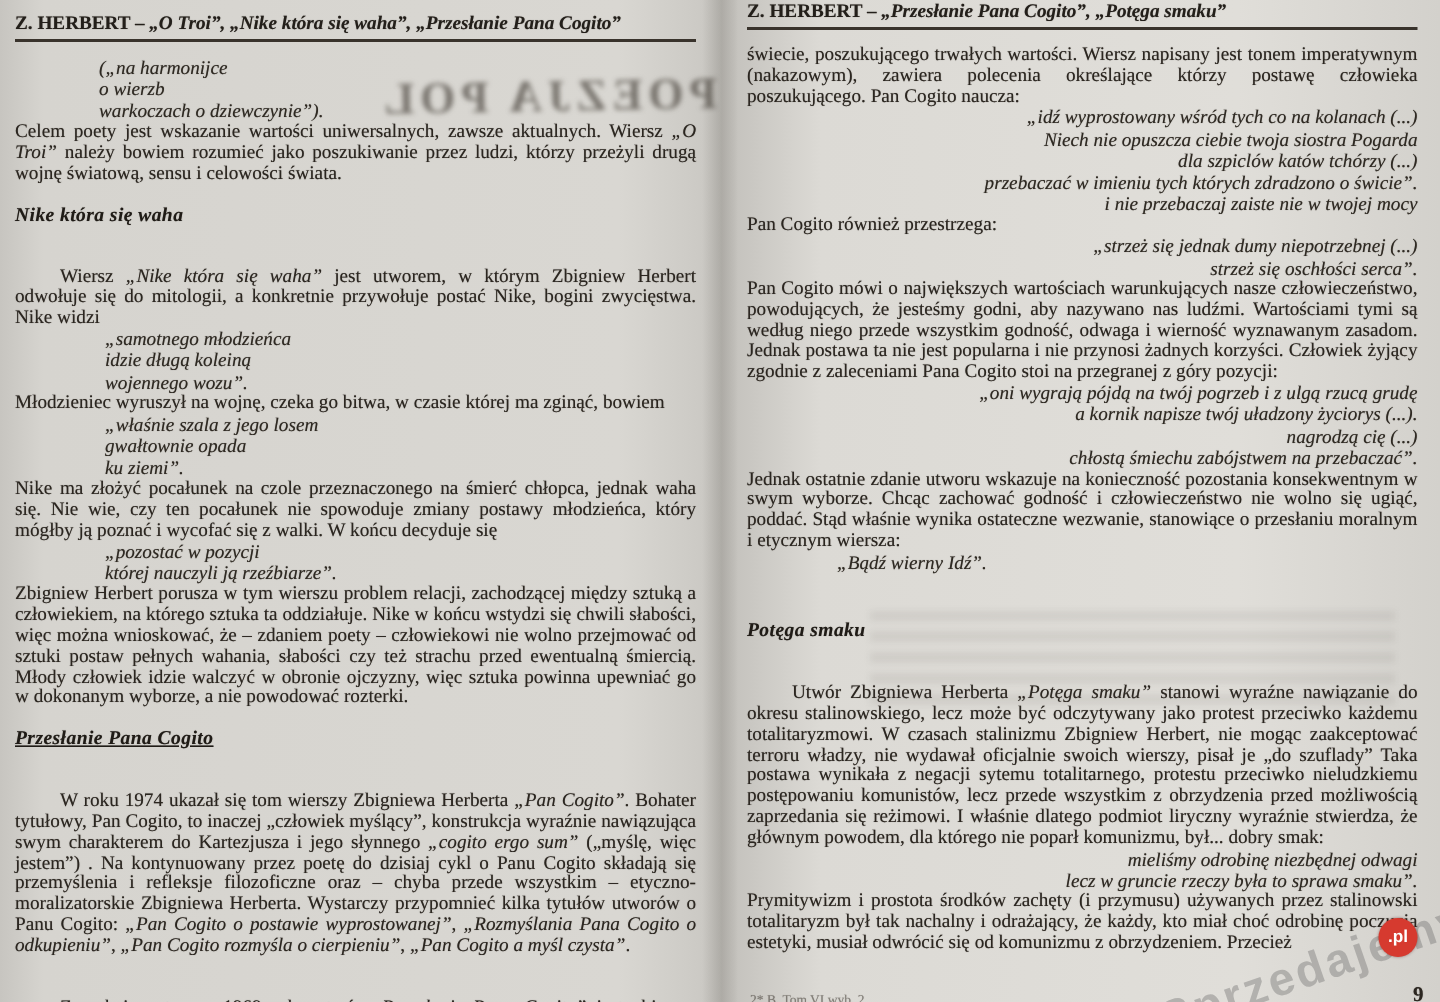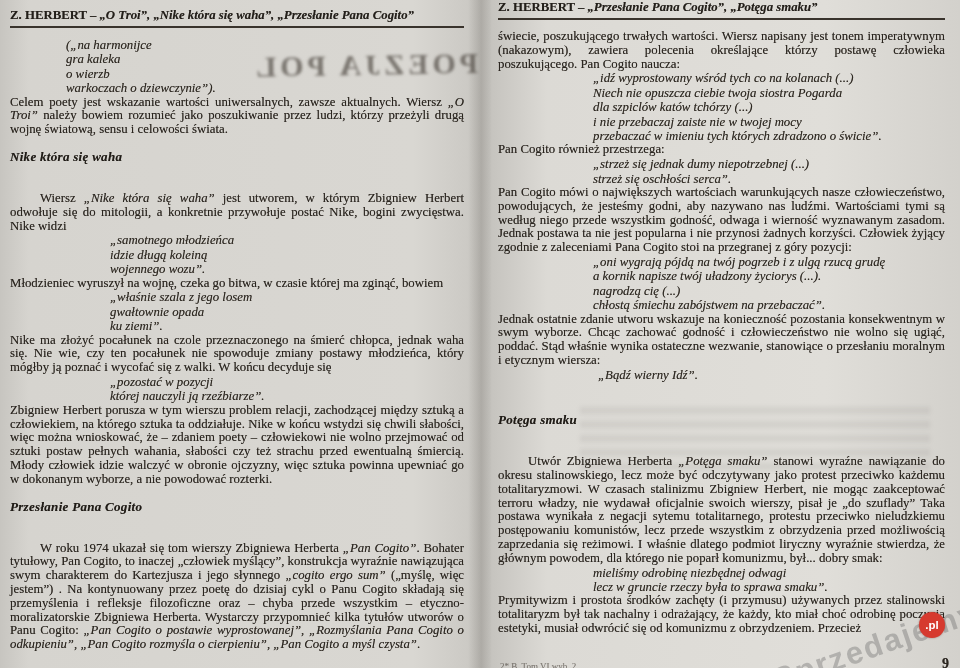--- a/index.html
+++ b/index.html
@@ -17,27 +17,27 @@
 
   .hdr{font-size:12.8px;font-weight:bold;white-space:nowrap;color:#231f1a;}
   .hdr .titles{font-style:italic;}
   .hdr .sep{padding:0 3px;}
   .rule{border-bottom:2px solid #39332c;margin:3px 0 10px 0;}
 
   p{margin:0;font-size:12.8px;line-height:13.8px;text-align:justify;}
   p.ind{text-indent:30px;margin-top:27px;}
   .i{font-style:italic;}
 
-  .verse{font-style:italic;font-size:12.8px;line-height:14.4px;margin-left:100px;color:#2e2922;}
+  .verse{font-style:italic;font-size:12.8px;line-height:14.4px;margin-left:60px;color:#2e2922;}
   .verse.wide{margin-left:56px;}
-  .verse.short{margin-left:95px;}
+  .verse.short{margin-left:95px;text-align:right;}
 
   h2{font-size:13px;font-style:italic;font-weight:bold;margin:12px 0 5px 0;
      color:#1f1b16;letter-spacing:.3px;}
-  h2.second{}
+  h2.second{text-decoration:underline;}
   h2.potega{margin-top:30px;margin-bottom:7px;}
 
   .ghost{position:absolute;left:248px;top:48px;width:230px;
          transform:scaleX(-1) rotate(1deg);font-weight:bold;font-size:30px;
          letter-spacing:4px;color:rgba(122,114,102,.15);filter:blur(1.6px);
          pointer-events:none;}
   .bleed{position:absolute;left:100px;top:400px;width:350px;height:70px;
          background:repeating-linear-gradient(0deg,rgba(100,95,88,.10) 0 7px,transparent 7px 14px);
          filter:blur(2px);pointer-events:none;}
 
@@ -62,21 +62,20 @@
 
   <div class="page left">
     <div class="ghost">POEZJA POL</div>
     <div class="hdr">
       <span>Z. HERBERT</span><span class="sep">–</span><span class="titles">„O Troi”, „Nike która się waha”, „Przesłanie Pana Cogito”</span>
     </div>
     <div class="rule"></div>
 
     <div class="verse wide">
         <div>(„na harmonijce</div>
-        <div>gra kaleka</div>
         <div>o wierzb</div>
         <div>warkoczach o dziewczynie”).</div>
       </div>
     <p><span>Celem poety jest wskazanie wartości uniwersalnych, zawsze aktualnych. Wiersz </span><span class="i">„O Troi”</span><span> należy bowiem rozumieć jako poszukiwanie przez ludzi, którzy przeżyli drugą wojnę światową, sensu i celowości świata.</span></p>
 
     <h2>Nike która się waha</h2>
     <p class="ind"><span>Wiersz </span><span class="i">„Nike która się waha”</span><span> jest utworem, w którym Zbigniew Herbert odwołuje się do mitologii, a konkretnie przywołuje postać Nike, bogini zwycięstwa. Nike widzi</span></p>
     <div class="verse">
         <div>„samotnego młodzieńca</div>
         <div>idzie długą koleiną</div>
@@ -104,22 +103,22 @@
     <div class="hdr">
       <span>Z. HERBERT</span><span class="sep">–</span><span class="titles">„Przesłanie Pana Cogito”, „Potęga smaku”</span>
     </div>
     <div class="rule"></div>
 
     <p>świecie, poszukującego trwałych wartości. Wiersz napisany jest tonem imperatywnym (nakazowym), zawiera polecenia określające którzy postawę człowieka poszukującego. Pan Cogito naucza:</p>
     <div class="verse short">
         <div>„idź wyprostowany wśród tych co na kolanach (...)</div>
         <div>Niech nie opuszcza ciebie twoja siostra Pogarda</div>
         <div>dla szpiclów katów tchórzy (...)</div>
+        <div>przebaczać w imieniu tych których zdradzono o świcie”.</div>
         <div>i nie przebaczaj zaiste nie w twojej mocy</div>
-        <div>przebaczać w imieniu tych których zdradzono o świcie”.</div>
       </div>
     <p>Pan Cogito również przestrzega:</p>
     <div class="verse short">
         <div>„strzeż się jednak dumy niepotrzebnej (...)</div>
         <div>strzeż się oschłości serca”.</div>
       </div>
     <p>Pan Cogito mówi o największych wartościach warunkujących nasze człowieczeństwo, powodujących, że jesteśmy godni, aby nazywano nas ludźmi. Wartościami tymi są według niego przede wszystkim godność, odwaga i wierność wyznawanym zasadom. Jednak postawa ta nie jest popularna i nie przynosi żadnych korzyści. Człowiek żyjący zgodnie z zaleceniami Pana Cogito stoi na przegranej z góry pozycji:</p>
     <div class="verse short">
         <div>„oni wygrają pójdą na twój pogrzeb i z ulgą rzucą grudę</div>
         <div>a kornik napisze twój uładzony życiorys (...).</div>

